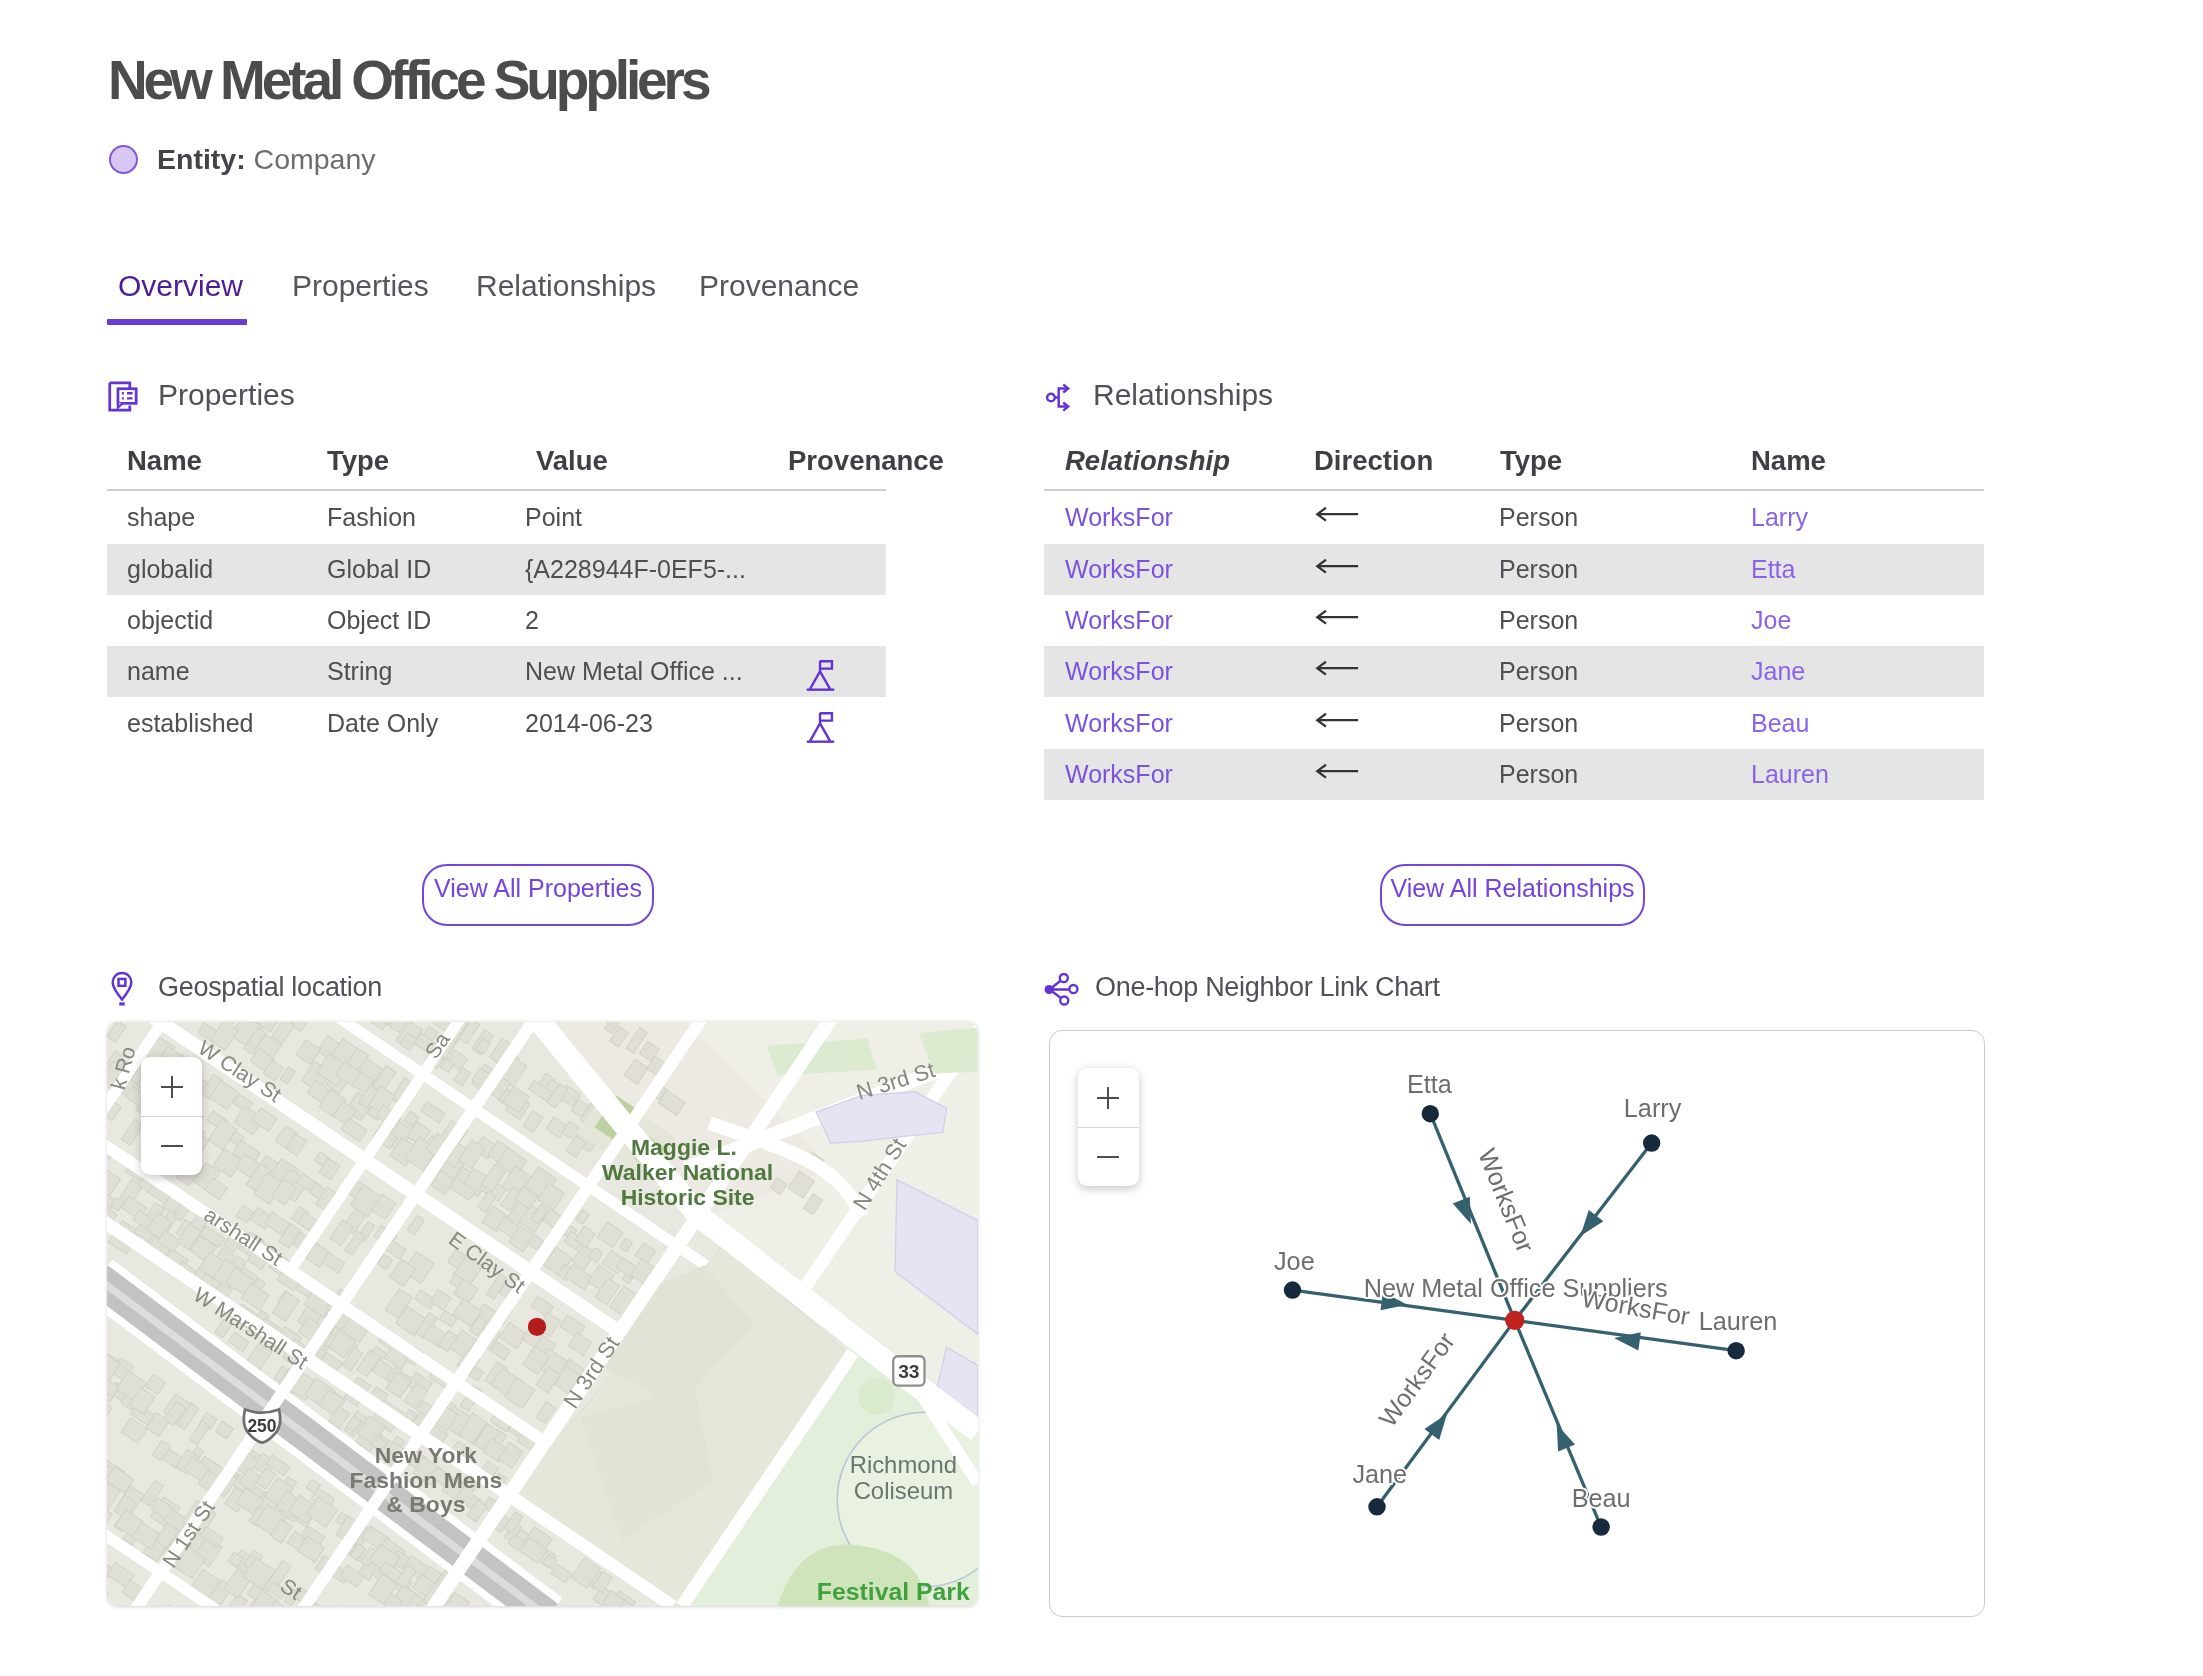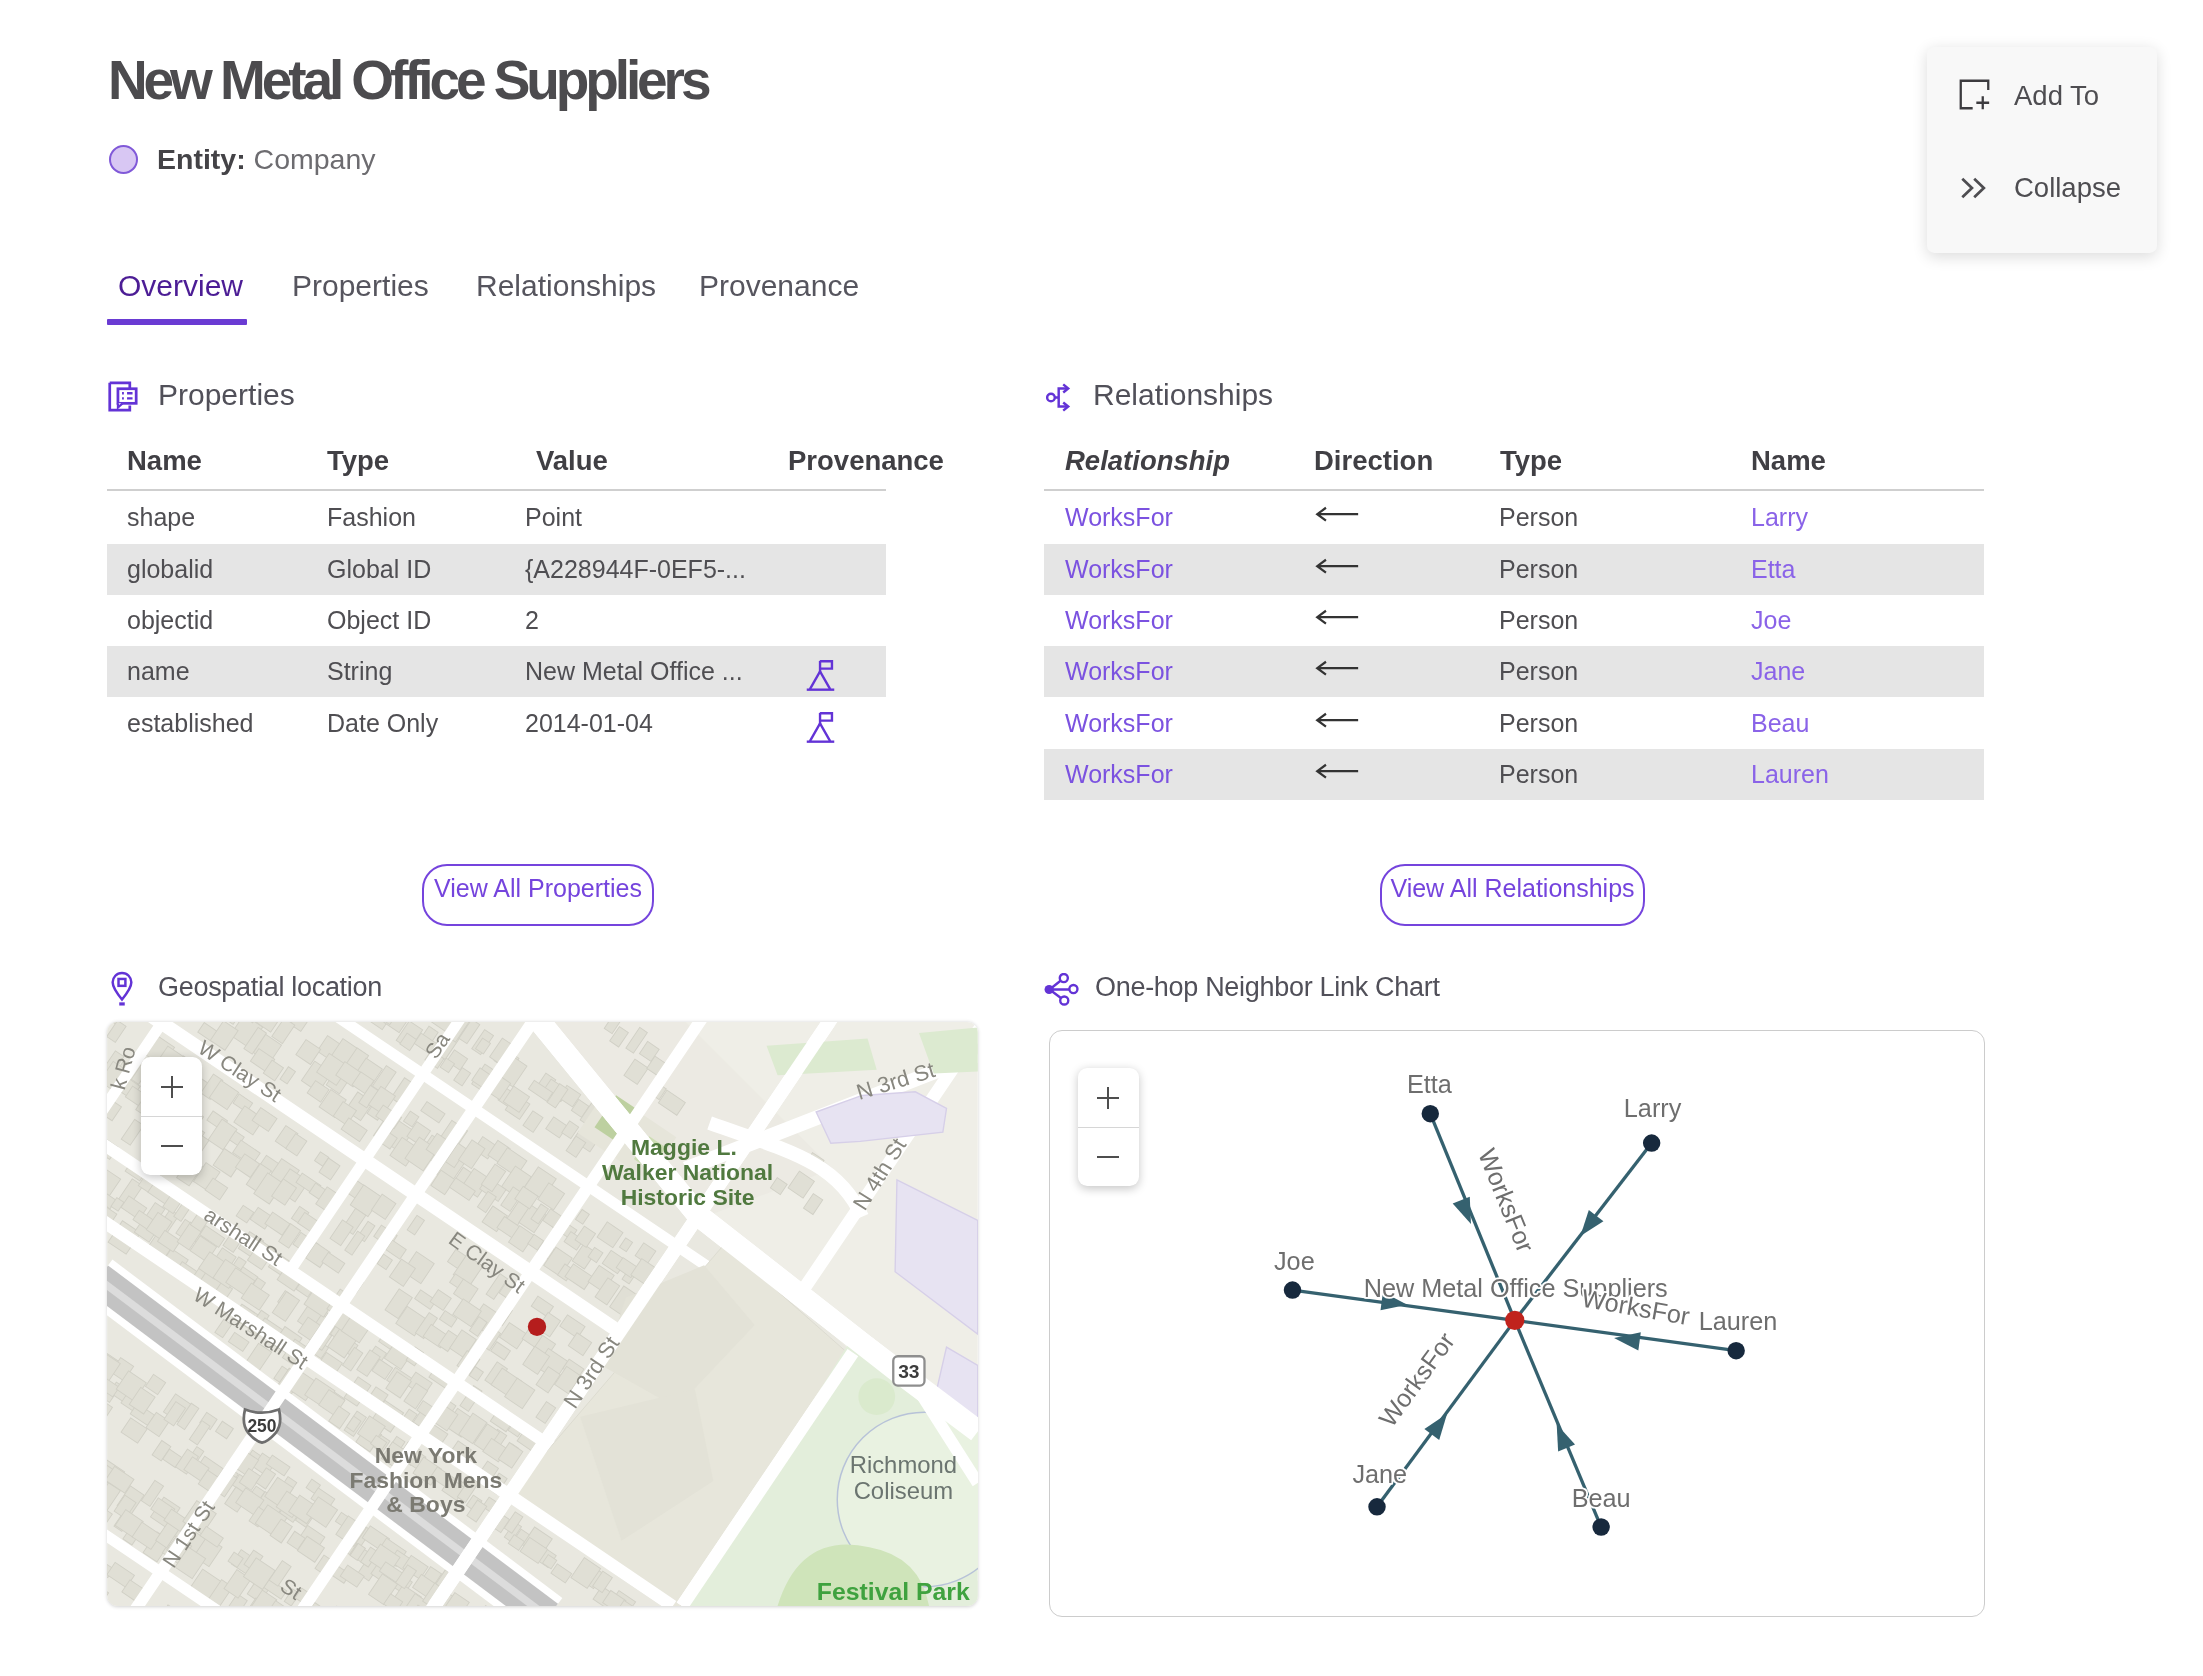--- a/index.html
+++ b/index.html
@@ -34,35 +34,20 @@
 .zoomctl svg { position:absolute; left:50%; top:50%; transform:translate(-50%,-50%); }
 </style></head>
 <body>
 <div id="page">
 <h1>New Metal Office Suppliers</h1>
 <div id="entityrow">
   <div class="dot"></div>
   <div class="lbl"><b>Entity:</b> <span>Company</span></div>
 </div>
 
-<div id="topcard">
-  <div class="tc-row" style="top:27.5px;">
-    <svg style="position:absolute;left:31px;top:3.7px;" width="33" height="33" viewBox="0 0 36 36" fill="none" stroke="#3c3b3f" stroke-width="2.5">
-      <path d="M33 13 V3 H3 V33 H16"></path>
-      <path d="M27 20 V34 M20 27 H34"></path>
-    </svg>
-    <div class="txt" style="top:5.5px;">Add To</div>
-  </div>
-  <div class="tc-row" style="top:123px;">
-    <svg style="position:absolute;left:33px;top:7.3px;" width="27.5" height="22" viewBox="0 0 30 24" fill="none" stroke="#4e4d51" stroke-width="3">
-      <path d="M2.5 2 L13 12 L2.5 22 M15.5 2 L26 12 L15.5 22"></path>
-    </svg>
-    <div class="txt" style="top:1.8px;">Collapse</div>
-  </div>
-</div>
 
 <div class="tabs" id="tab1" style="color:#4c1d95;">Overview</div>
 <div class="tabs" id="tab2">Properties</div>
 <div class="tabs" id="tab3">Relationships</div>
 <div class="tabs" id="tab4">Provenance</div>
 <div id="tabline"></div>
 
 <svg class="abs" style="left:107px;top:380px;" width="31" height="33" viewBox="0 0 34 36" fill="none" stroke="#6333d6" stroke-width="2.8">
   <path d="M3 3 H25 V9 M25 28 V33 H3 V3" stroke-width="3"></path>
   <rect x="12" y="9.5" width="20" height="16" fill="#ffffff" stroke-width="3"></rect>
@@ -107,21 +92,21 @@
             <path d="M3 34.5 H33"></path>
             <path d="M6.5 34 L17.5 14.5 L28.5 34"></path>
             <path d="M17.5 3 V16"></path>
             <path d="M17.5 3.5 H30.5 V11.5 H17.5"></path>
           </svg>
         </div>
       </div>
       <div class="trow" style="left:107px;top:698px;width:779px;">
         <div class="cell" style="left:20px;">established</div>
         <div class="cell" style="left:220px;">Date Only</div>
-        <div class="cell" style="left:418px;">2014-01-04</div>
+        <div class="cell" style="left:418px;">2014-06-23</div>
         <div style="position:absolute;left:697px;top:0;">
           <svg style="position:absolute;top:12px;" width="33" height="34" viewBox="0 0 36 37" fill="none" stroke="#6333d6" stroke-width="2.6">
             <path d="M3 34.5 H33"></path>
             <path d="M6.5 34 L17.5 14.5 L28.5 34"></path>
             <path d="M17.5 3 V16"></path>
             <path d="M17.5 3.5 H30.5 V11.5 H17.5"></path>
           </svg>
         </div>
       </div>
     </div>

